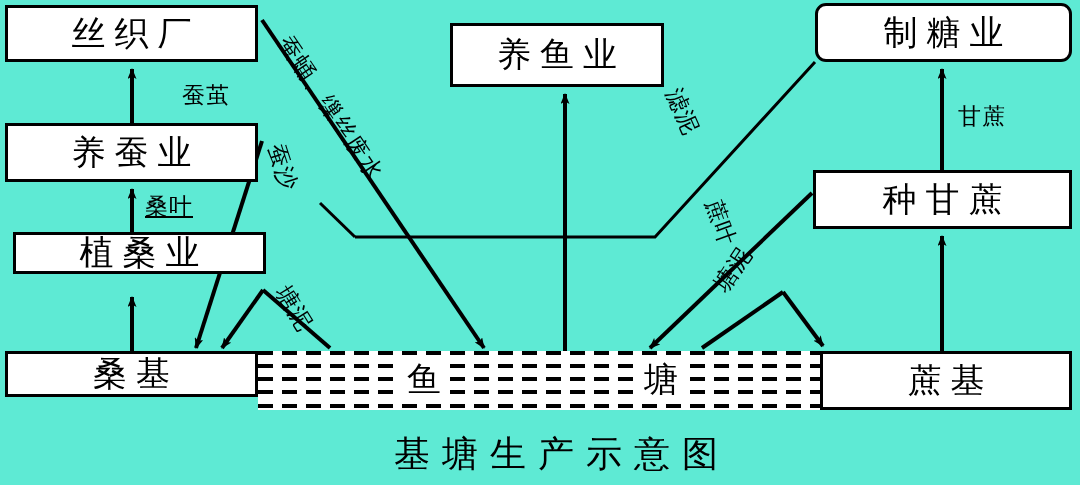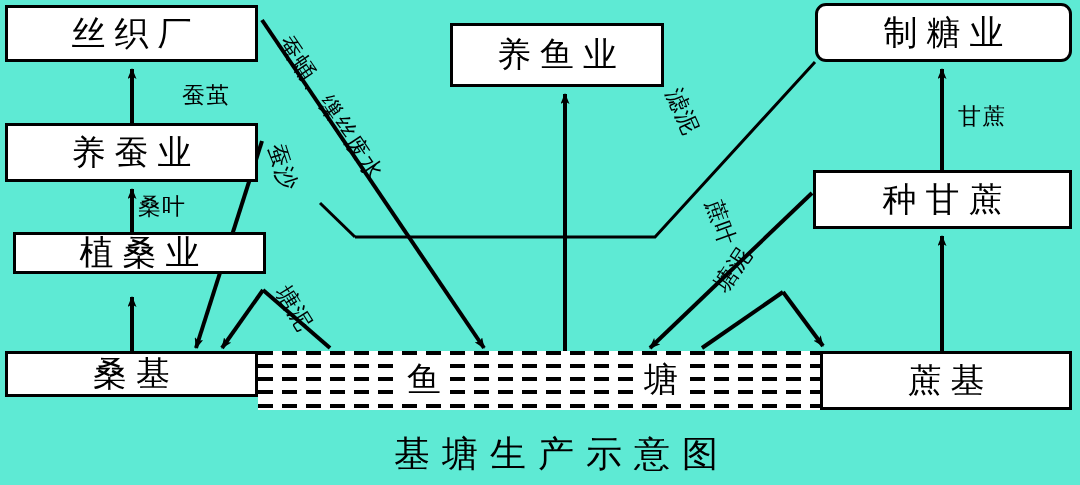--- a/index.html
+++ b/index.html
@@ -170,21 +170,21 @@
   <div class="node-box" style="left:5px; top:351px; width:253px; height:46px;">
     <span class="node-label">桑基</span>
   </div>
 
   <div class="node-box" style="left:820px; top:351px; width:252px; height:59px;text-align:right;">
     <span class="node-label">蔗基</span>
   </div>
 
   <div class="edge-label" style="left:145px; top:84px;margin-left:37px;">蚕茧</div>
 
-  <div class="edge-label" style="left:138px; top:195px;">桑叶</div>
+  <div class="edge-label" style="left:145px; top:195px;text-decoration:underline;">桑叶</div>
 
   <div class="edge-label" style="left:958px; top:105px;">甘蔗</div>
 
   <div class="edge-label rot-d" style="left:293px; top:32px; transform: rotate(56deg);">蚕蛹、缫丝废水</div>
 
   <div class="edge-label rot-d" style="left:286px; top:141px; transform: rotate(72deg);">蚕沙</div>
 
   <div class="edge-label rot-d" style="left:683px; top:85px; transform: rotate(66deg);">滤泥</div>
 
   <div class="edge-label rot-d" style="left:723px; top:196px; transform: rotate(70deg);">蔗叶</div>

